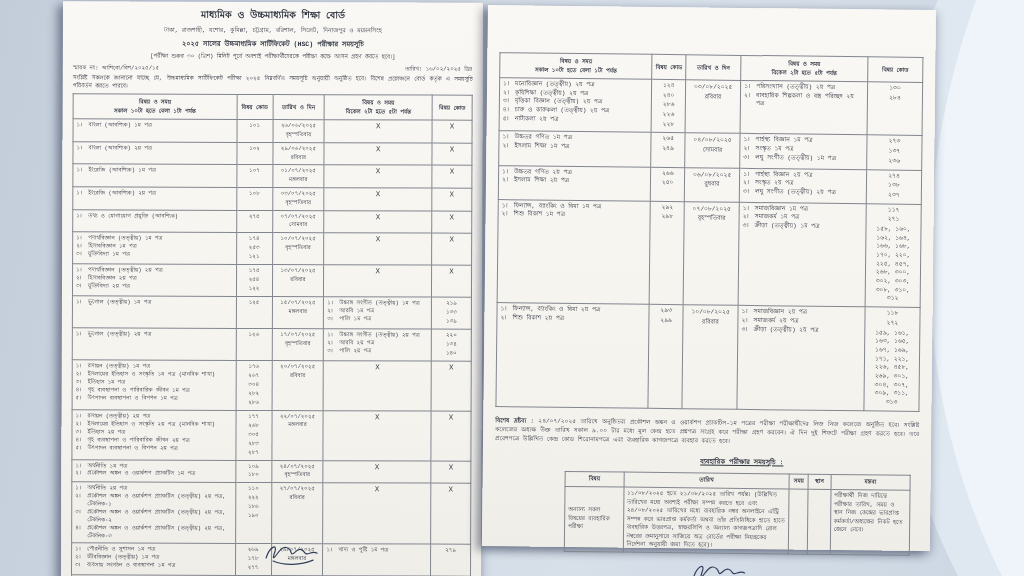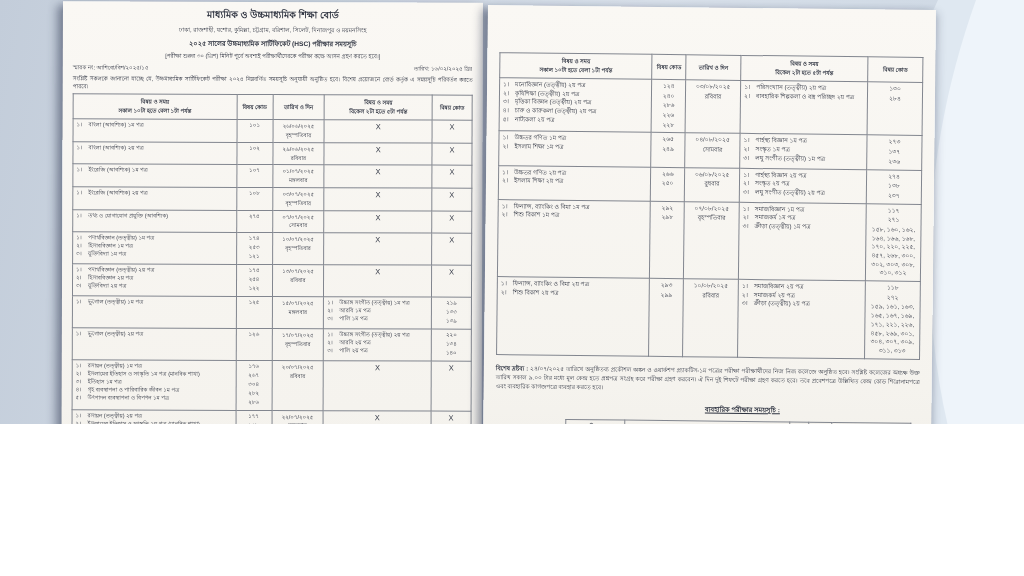--- a/index.html
+++ b/index.html
@@ -1,19 +1,19 @@
 <!DOCTYPE html>
 <html><head>
 <meta charset="utf-8">
 <style>
   html,body{margin:0;padding:0;}
   .stage{
-    position:relative;width:1024px;height:424px;overflow:hidden;
+    position:relative;width:1024px;height:576px;overflow:hidden;
     background:linear-gradient(100deg,#c3cdda 0%,#d2dbe6 35%,#d7dfe9 60%,#ccd7e3 100%);
-    font-family:Liberation Sans, sans-serif;color:#2e3340;
+    font-family:Liberation Mono, monospace;color:#2e3340;
   }
   .swoosh{position:absolute;inset:0;pointer-events:none;}
   .page{position:absolute;background:linear-gradient(180deg,#faf8f4 0%,#f5f3ee 70%,#efede7 100%);
     box-shadow:-6px 4px 10px rgba(35,45,70,.45),2px 3px 8px rgba(35,45,70,.25);}
   .page-left{left:62px;top:2px;width:420px;height:578px;padding:6px 10px 0 10px;box-sizing:border-box;transform:rotate(.2deg);}
   .page-right{left:488px;top:5px;width:448px;height:541px;padding:44px 12px 0 12px;box-sizing:border-box;transform:rotate(.65deg);transform-origin:top left;}
   .doc-title{text-align:center;font-size:9.5px;font-weight:bold;}
   .boards{text-align:center;font-size:5.9px;margin-top:2px;}
   .sched-title{text-align:center;font-size:6.6px;font-weight:bold;margin-top:3px;}
   .instr{text-align:center;font-size:5.6px;margin-top:2px;}

